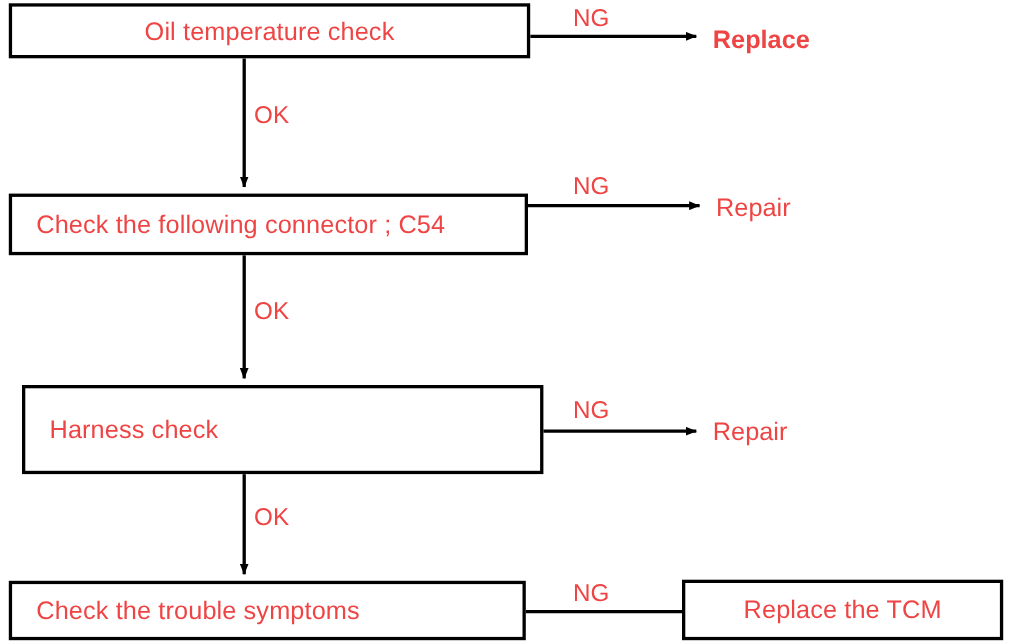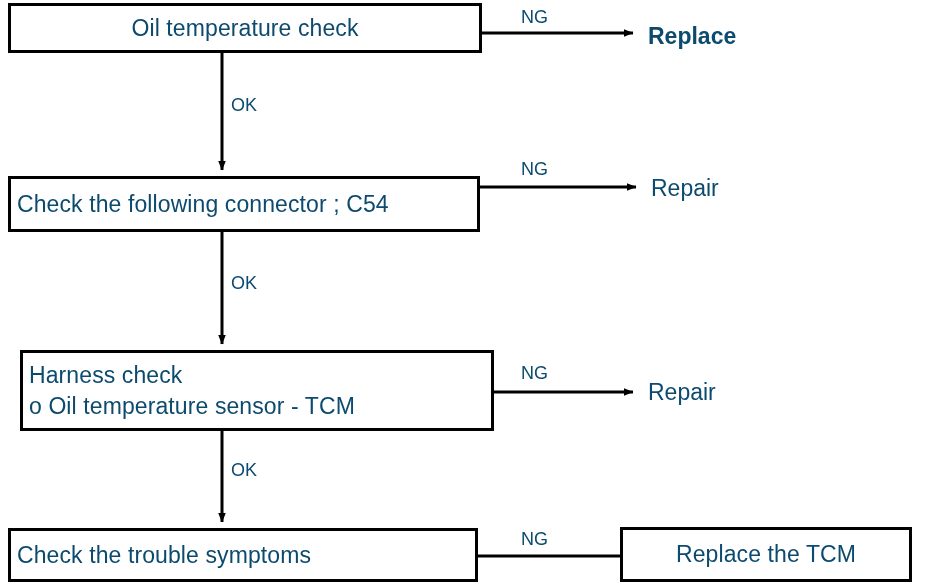--- a/index.html
+++ b/index.html
@@ -6,21 +6,21 @@
     margin: 0;
     padding: 0;
     background: #ffffff;
   }
   #diagram-root {
     position: relative;
     width: 942px;
     height: 585px;
     background: #ffffff;
     font-family: "Liberation Sans", sans-serif;
-    color: #0c4a6e;
+    color: #ef4444;
     overflow: hidden;
   }
   svg.edge-layer {
     position: absolute;
     left: 0;
     top: 0;
     width: 942px;
     height: 585px;
     pointer-events: none;
   }
@@ -31,31 +31,31 @@
     background: #ffffff;
     display: flex;
     flex-direction: column;
     justify-content: center;
   }
   .node-box.centered {
     align-items: center;
   }
   .node-box.left-aligned {
     align-items: flex-start;
-    padding-left: 6px;
+    padding-left: 22px;
   }
   .node-line {
     font-size: 23px;
     line-height: 31px;
     letter-spacing: 0.1px;
     white-space: nowrap;
   }
   .edge-label {
     position: absolute;
-    font-size: 18px;
+    font-size: 22px;
     line-height: 22px;
     white-space: nowrap;
     text-align: right;
   }
   .terminal-label {
     position: absolute;
     font-size: 23px;
     line-height: 23px;
     white-space: nowrap;
   }
@@ -85,21 +85,20 @@
   <div class="node-box centered" style="left:8px; top:3px; width:474px; height:50px;">
     <div class="node-line">Oil temperature check</div>
   </div>
 
   <div class="node-box left-aligned" style="left:8px; top:176px; width:472px; height:56px;">
     <div class="node-line">Check the following connector ; C54</div>
   </div>
 
   <div class="node-box left-aligned" style="left:8px; top:350px; width:474px; height:81px;margin-left:12px;">
     <div class="node-line">Harness check</div>
-    <div class="node-line">o Oil temperature sensor - TCM</div>
   </div>
 
   <div class="node-box left-aligned" style="left:8px; top:528px; width:470px; height:54px;">
     <div class="node-line">Check the trouble symptoms</div>
   </div>
 
   <div class="node-box centered" style="left:620px; top:527px; width:292px; height:55px;">
     <div class="node-line">Replace the TCM</div>
   </div>
 

